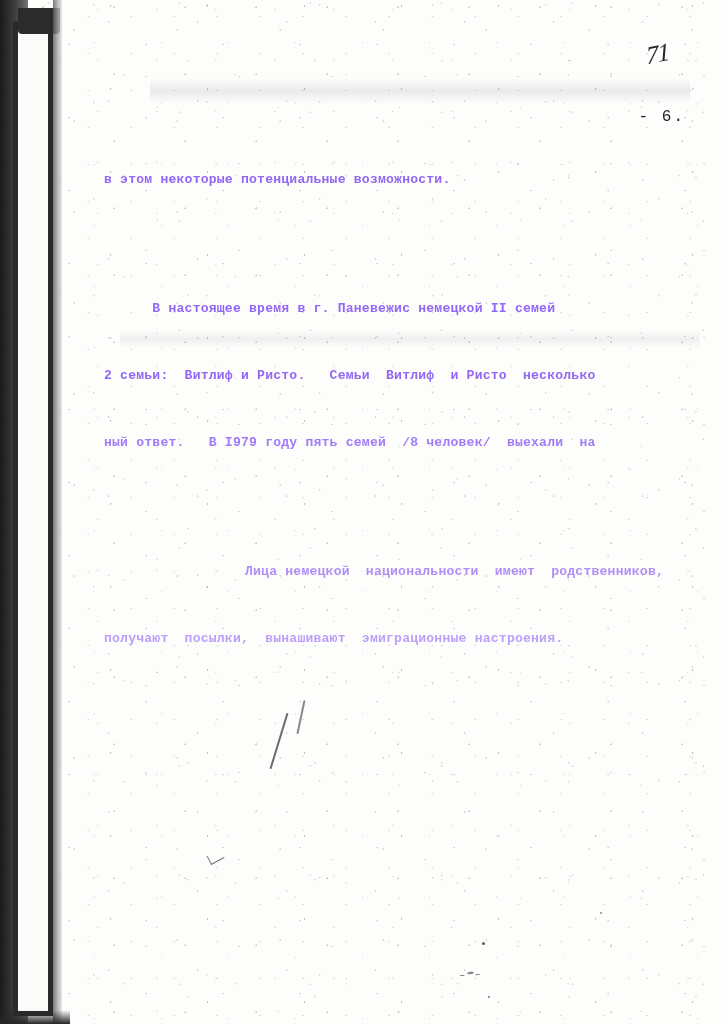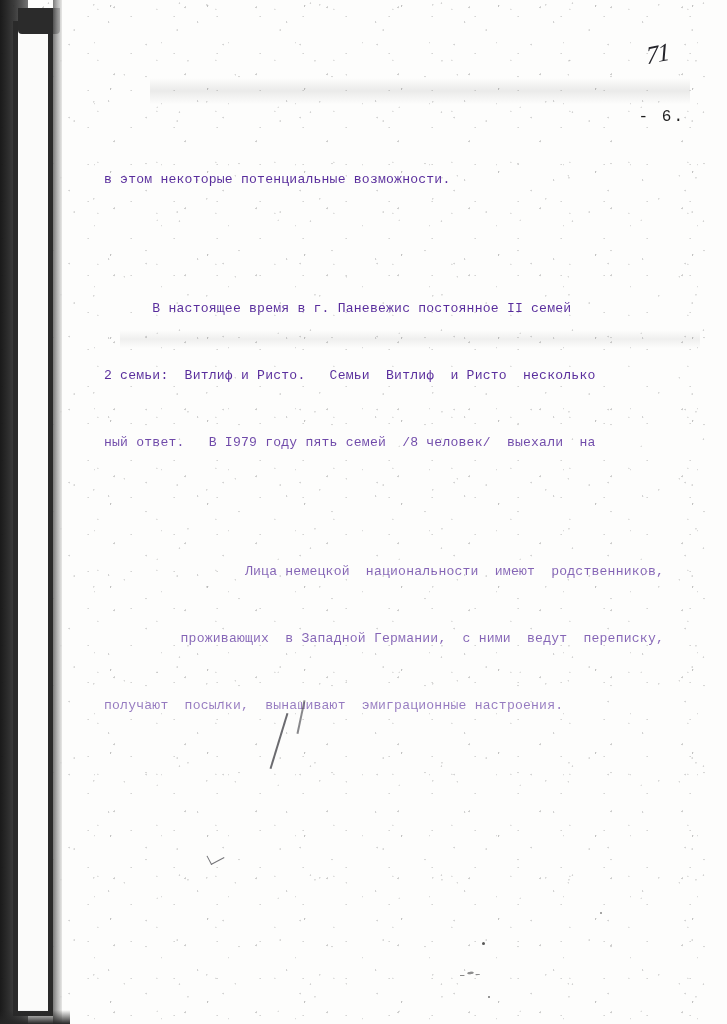--- a/index.html
+++ b/index.html
@@ -114,22 +114,23 @@
   .body {
     position: absolute;
     left: 104px; top: 124px;
     width: 560px;
   }
   .para {
     margin: 0 0 18px 0;
     font-size: 13.1px;
     line-height: 22.3px;
     letter-spacing: .2px;
-    color: #4c1d95;
+    color: #8b5cf6;
     white-space: pre;
+    font-weight: bold;
   }
   .ln { display: block; white-space: pre; }
 
   
   .f1 { opacity: .93; }
   .f2 { opacity: .80; }
   .f3 { opacity: .68; text-align: right; }
   .f4 { opacity: .58; }
 
   
@@ -210,28 +211,27 @@
   <div class="folio-hand">71</div>
   <div class="page-no">- 6.</div>
 
   <div class="body">
 
     <p class="para">
       <span class="ln f1">в этом некоторые потенциальные возможности.</span>
     </p>
 
     <p class="para">
-      <span class="ln f1">      В настоящее время в г. Паневежис постоянное II семей</span>
+      <span class="ln f1">      В настоящее время в г. Паневежис немецкой II семей</span>
       <span class="ln f1">2 семьи:  Витлиф и Ристо.   Семьи  Витлиф  и Ристо  несколько</span>
       <span class="ln f2">ный ответ.   В I979 году пять семей  /8 человек/  выехали  на</span>
     </p>
 
     <p class="para">
       <span class="ln f3">      Лица немецкой  национальности  имеют  родственников,</span>
-      <span class="ln f3">проживающих  в Западной Германии,  с ними  ведут  переписку,</span>
       <span class="ln f4">получают  посылки,  вынашивают  эмиграционные настроения.</span>
     </p>
 
     <p class="para">
       
       
       
       
       
       

